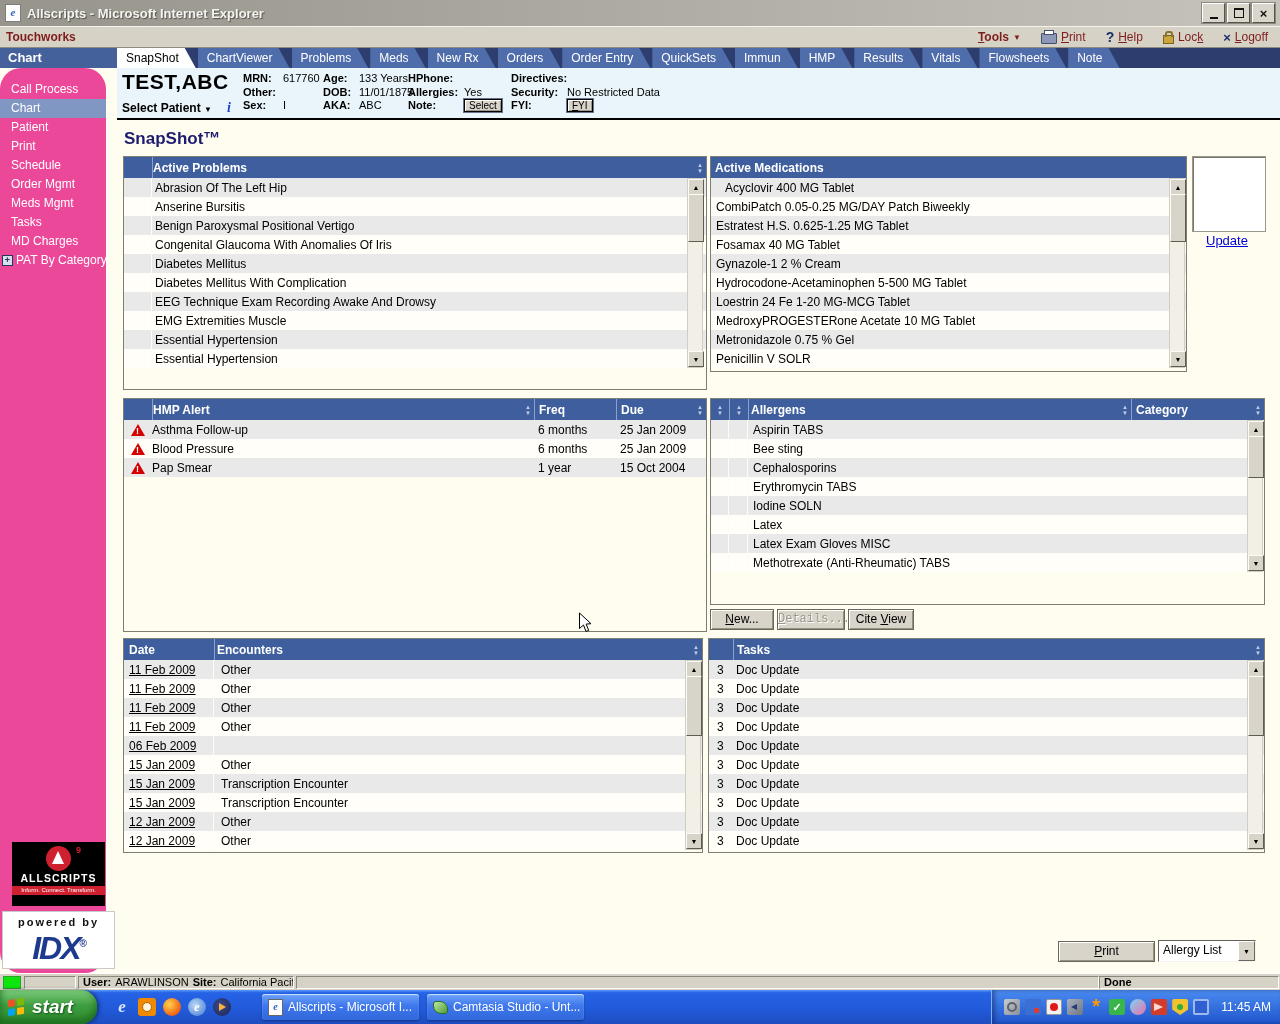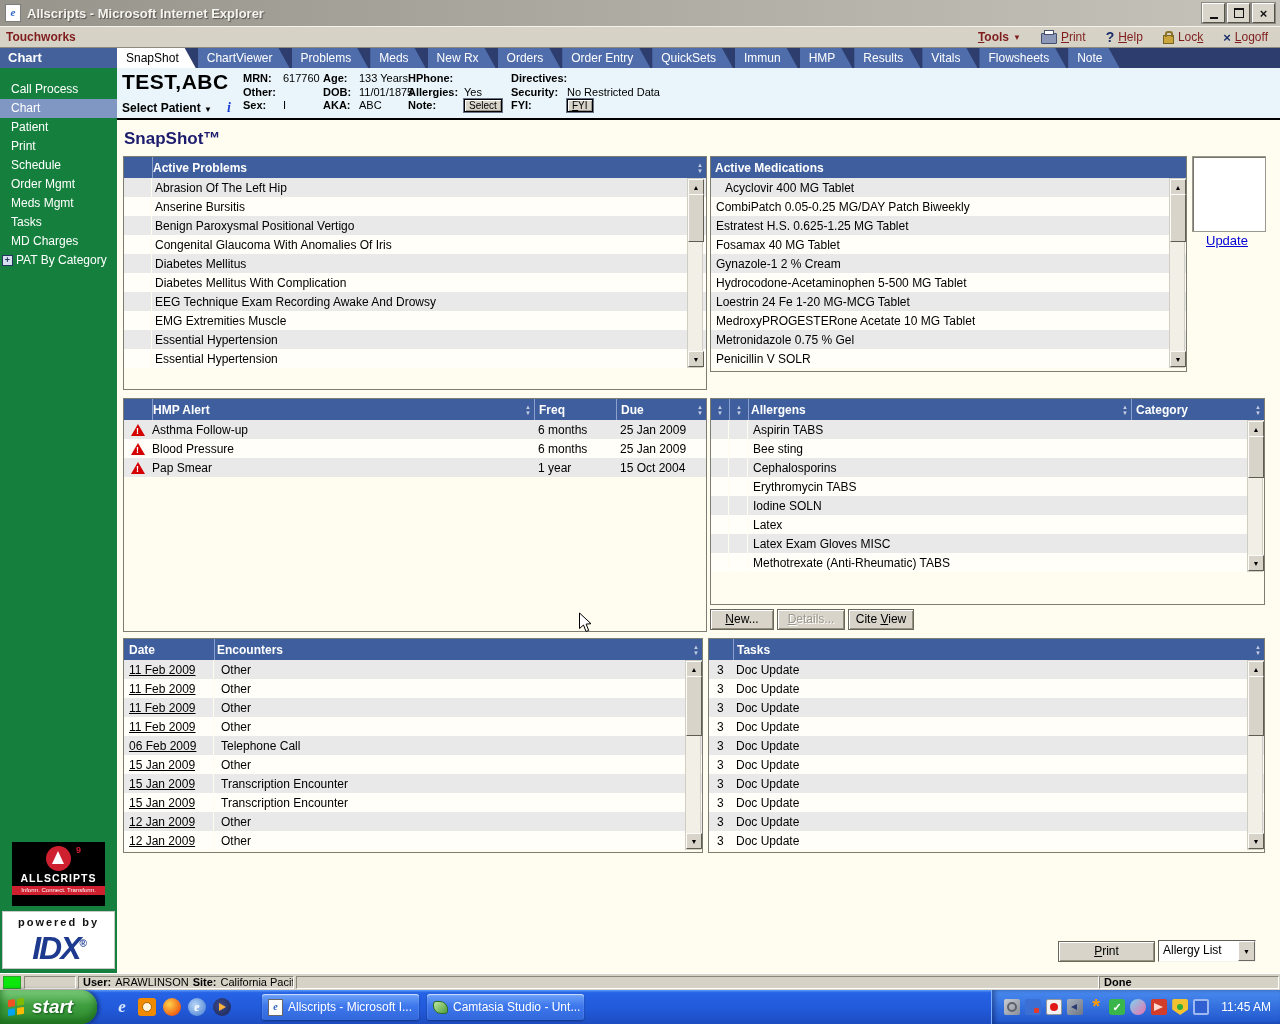--- a/index.html
+++ b/index.html
@@ -61,21 +61,21 @@
   .bcol{position:absolute;top:4px;line-height:13.5px;white-space:nowrap;}
   .bcol b{display:inline-block;}
   #bcol1{left:126px;} #bcol1 b{width:40px;}
   #bcol2{left:206px;} #bcol2 b{width:36px;}
   #bcol3{left:291px;} #bcol3 b{width:56px;}
   #bcol4{left:394px;} #bcol4 b{width:56px;}
   .mini-btn{display:inline-block;font-size:10px;line-height:11px;padding:0 4px;background:#d8d4ca;
     border:1px solid #000;box-shadow:inset 1px 1px 0 #fff,inset -1px -1px 0 #9a968c,0 0 0 1px #6a7488;cursor:pointer;}
 
   
-  .sidebar{position:absolute;left:0;top:68px;width:117px;height:905px;background:#15803d;color:#fff;}
+  .sidebar{position:absolute;left:0;top:68px;width:106px;height:905px;background:#ec4899;color:#fff;border-radius:21px;}
   .side-items{padding-top:12px;}
   .side-item{height:19px;line-height:19px;padding-left:11px;font-size:12px;cursor:pointer;white-space:nowrap;}
   .side-item.active{background:#8097c4;}
   .side-item.pat{padding-left:2px;display:flex;align-items:center;gap:3px;}
   .expand-icon{width:9px;height:9px;background:#d6e0ef;border:1px solid #24355e;color:#24355e;
     font:bold 9px/9px "Liberation Sans",sans-serif;text-align:center;flex:none;}
   .expand-icon::before{content:"+";}
   .logo-allscripts{position:absolute;left:12px;top:774px;width:93px;height:64px;background:#000;text-align:center;overflow:hidden;}
   .logo-circle{width:25px;height:25px;border-radius:50%;background:#cf2030;margin:4px auto 1px;position:relative;}
   .logo-circle::after{content:"";position:absolute;left:6px;top:5px;width:0;height:0;
@@ -141,21 +141,21 @@
     border-color:#fdfcf9 #5f5c52 #5f5c52 #fdfcf9;cursor:grab;}
 
   .photo-box{position:absolute;left:1192px;top:156px;width:72px;height:74px;background:#fff;
     border:1px solid #9a978c;box-shadow:inset 1px 1px 0 #77756c;}
   .update-link{position:absolute;left:1206px;top:233px;color:#0000d6;text-decoration:underline;font-size:13px;cursor:pointer;}
 
   .xbtn{position:absolute;height:21px;background:#d8d4ca;border:1px solid #6a675c;
     box-shadow:inset 1px 1px 0 #fff,inset -1px -1px 0 #94917f;font-size:12px;text-align:center;
     line-height:19px;box-sizing:border-box;cursor:pointer;color:#000;}
   #btn-new{left:710px;top:609px;width:64px;}
-  #btn-details{left:777px;top:609px;width:68px;color:#9b978b;text-shadow:1px 1px 0 #fff;cursor:default;}
+  #btn-details{left:777px;top:609px;width:68px;color:#9b978b;text-shadow:1px 1px 0 #fff;cursor:default;font-family:Liberation Mono, monospace;}
   #btn-cite{left:848px;top:609px;width:66px;}
   #btn-print{left:1058px;top:941px;width:97px;}
   .combo{position:absolute;left:1158px;top:940px;width:98px;height:22px;background:#fff;
     border:1px solid;border-color:#636059 #f5f3ee #f5f3ee #636059;display:flex;box-sizing:border-box;cursor:pointer;}
   .combo-text{flex:1;font-size:12px;padding:2px 0 0 4px;white-space:nowrap;overflow:hidden;color:#000;}
   .combo-btn{width:17px;background:#d8d4ca;border:1px solid;border-color:#fff #6b685f #6b685f #fff;
     display:flex;align-items:center;justify-content:center;font-size:7px;box-sizing:border-box;}
   .combo-btn::after{content:"▼";}
 
   
@@ -642,21 +642,20 @@
           <div class="enc-type">Other</div>
         </div>
 
         <div class="lrow">
           <div class="enc-date cell-sep">11 Feb 2009</div>
           <div class="enc-type">Other</div>
         </div>
 
         <div class="lrow">
           <div class="enc-date cell-sep">06 Feb 2009</div>
-          <div class="enc-type">Telephone Call</div>
         </div>
 
         <div class="lrow">
           <div class="enc-date cell-sep">15 Jan 2009</div>
           <div class="enc-type">Other</div>
         </div>
 
         <div class="lrow">
           <div class="enc-date cell-sep">15 Jan 2009</div>
           <div class="enc-type">Transcription Encounter</div>

